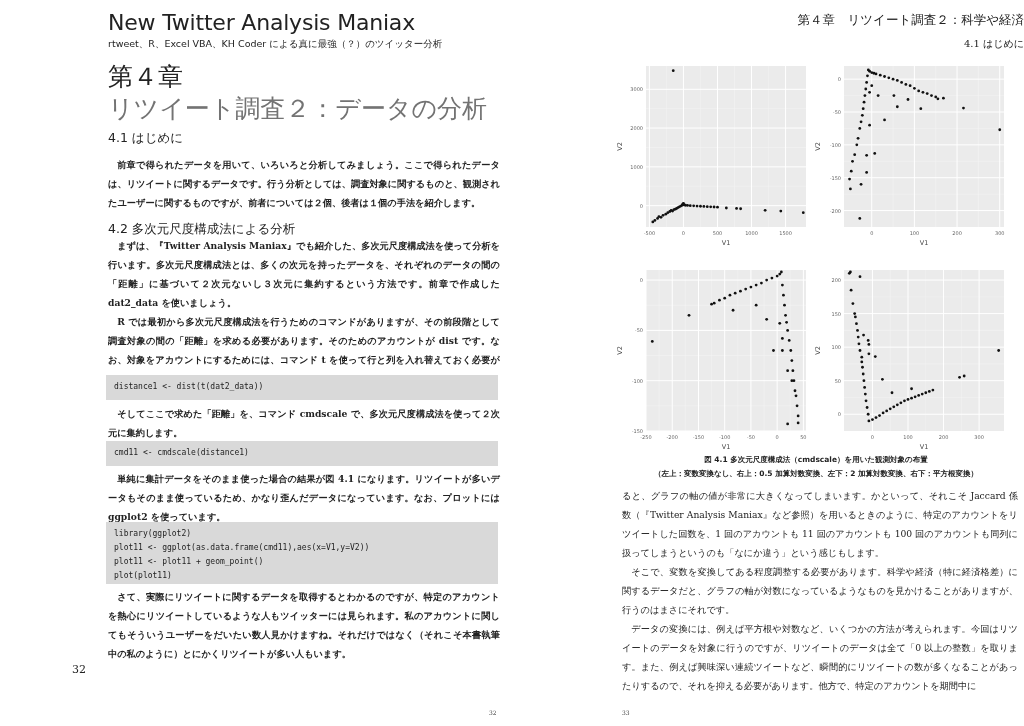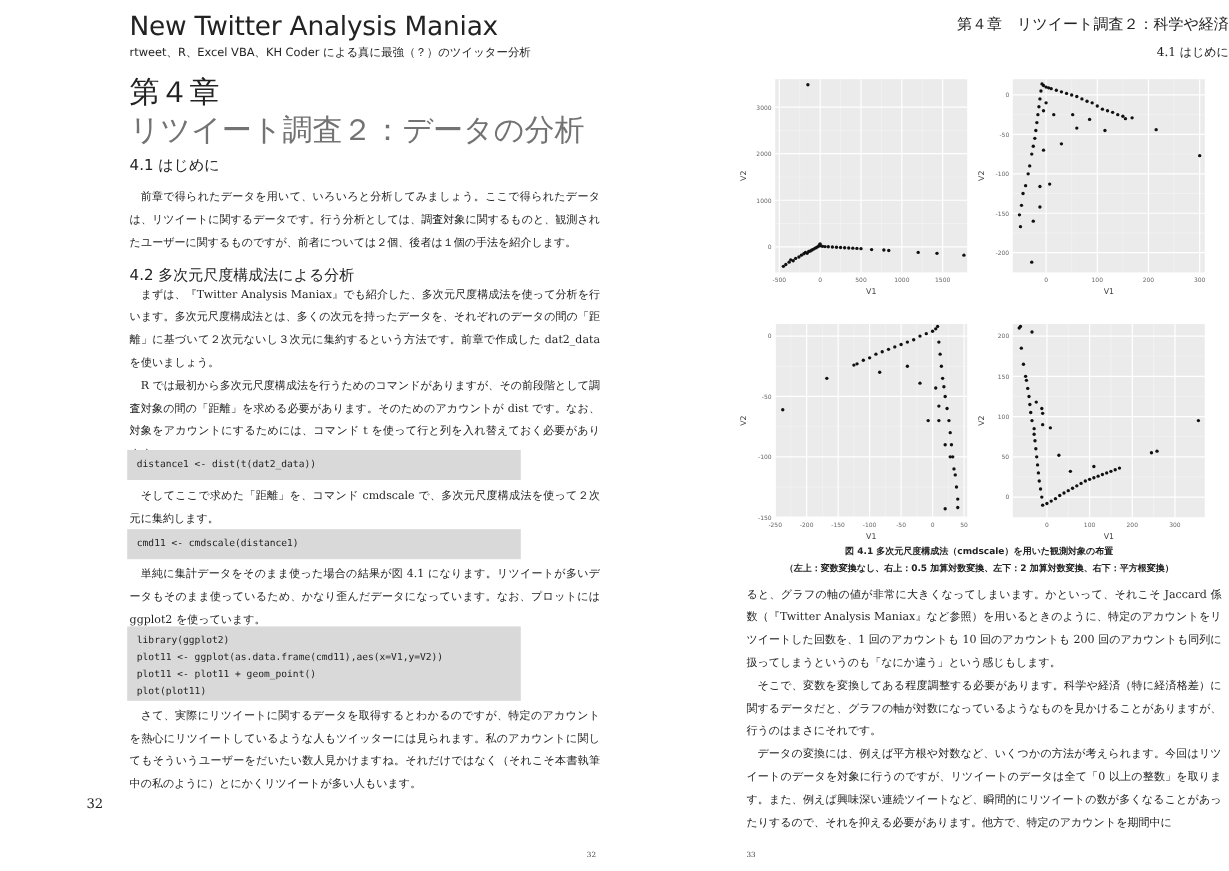--- a/index.html
+++ b/index.html
@@ -6,22 +6,22 @@
   body { width:1024px; height:726px; position:relative; overflow:hidden; font-family:"DejaVu Serif", serif; color:#1a1a1a; }
   .page { position:absolute; top:0; height:726px;margin-left:48px; }
   .page.left { left:0; width:512px; }
   .page.right { left:512px; width:512px; }
   .book-title { position:absolute; left:60px; top:10px; font-family:"DejaVu Sans", sans-serif; font-size:22px; color:#222; letter-spacing:-0.2px; }
   .book-subtitle { position:absolute; left:60px; top:38px; font-family:"DejaVu Sans", sans-serif; font-size:9.5px; color:#222; }
   .chapter-num { position:absolute; left:60px; top:60px; font-family:"DejaVu Sans", sans-serif; font-size:25px; color:#222; }
   .chapter-title { position:absolute; left:60px; top:92px; font-family:"DejaVu Sans", sans-serif; font-size:25px; color:#737373; }
   .section-h { position:absolute; left:60px; font-family:"DejaVu Sans", sans-serif; font-size:12.5px; color:#222; }
   .para { position:absolute; left:60px; width:392px; font-size:9.2px; line-height:19px; color:#222; text-align:justify; }
-  .para p { margin:0; text-indent:1em; }
-  .code { position:absolute; left:58px; width:328px; background:#d9d9d9; font-family:"DejaVu Sans Mono", monospace; font-size:8px; color:#222; padding:5px 8px; box-sizing:border-box; line-height:14px; white-space:pre; }
+  .para p { margin:0; text-indent:1em;font-weight:bold; }
+  .code { position:absolute; left:58px; width:392px; background:#d9d9d9; font-family:"DejaVu Sans Mono", monospace; font-size:8px; color:#222; padding:5px 8px; box-sizing:border-box; line-height:14px; white-space:pre; }
   .folio { position:absolute; font-family:"DejaVu Serif", serif; font-size:11px; color:#222; }
   .tiny-folio { position:absolute; font-family:"DejaVu Serif", serif; font-size:6px; color:#444; }
   .running-head { position:absolute; right:48px; top:12px; font-size:12.5px; color:#222; }
   .running-sub { position:absolute; right:48px; top:37px; font-size:10px; color:#222; }
   .plot { position:absolute; }
   .plot svg { display:block; }
   .caption { position:absolute; left:0; width:512px; text-align:center; font-family:"DejaVu Sans", sans-serif; font-size:7.5px; color:#222; font-weight:bold; }
   .rpara { position:absolute; left:62px; width:396px; font-size:9.2px; line-height:19px; color:#222; text-align:justify; }
   .rpara p { margin:0; text-indent:1em; }
   .rpara p.noindent { text-indent:0; }
@@ -395,20 +395,20 @@
         <circle cx="58.888888888888886" cy="78.4625" r="1.4" fill="#111"></circle>
         <text x="114" y="183" font-size="6.5" fill="#444" text-anchor="middle" font-family="DejaVu Sans, sans-serif">V1</text>
         <text x="0" y="0" font-size="6.5" fill="#444" text-anchor="middle" font-family="DejaVu Sans, sans-serif" transform="translate(10,84.5) rotate(-90)">V2</text>
       </svg>
     </div>
 
   <div class="caption" style="top:455px;">図 4.1 多次元尺度構成法（cmdscale）を用いた観測対象の布置</div>
   <div class="caption" style="top:469px;">（左上：変数変換なし、右上：0.5 加算対数変換、左下：2 加算対数変換、右下：平方根変換）</div>
 
   <div class="rpara" style="top:486px;">
-    <p class="noindent">ると、グラフの軸の値が非常に大きくなってしまいます。かといって、それこそ Jaccard 係数（『Twitter Analysis Maniax』など参照）を用いるときのように、特定のアカウントをリツイートした回数を、1 回のアカウントも 10 回のアカウントも 200 回のアカウントも同列に扱ってしまうというのも「なにか違う」という感じもします。</p>
+    <p class="noindent">ると、グラフの軸の値が非常に大きくなってしまいます。かといって、それこそ Jaccard 係数（『Twitter Analysis Maniax』など参照）を用いるときのように、特定のアカウントをリツイートした回数を、1 回のアカウントも 11 回のアカウントも 100 回のアカウントも同列に扱ってしまうというのも「なにか違う」という感じもします。</p>
     <p>そこで、変数を変換してある程度調整する必要があります。科学や経済（特に経済格差）に関するデータだと、グラフの軸が対数になっているようなものを見かけることがありますが、行うのはまさにそれです。</p>
     <p>データの変換には、例えば平方根や対数など、いくつかの方法が考えられます。今回はリツイートのデータを対象に行うのですが、リツイートのデータは全て「0 以上の整数」を取ります。また、例えば興味深い連続ツイートなど、瞬間的にリツイートの数が多くなることがあったりするので、それを抑える必要があります。他方で、特定のアカウントを期間中に</p>
   </div>
 
   <div class="folio" style="left:474px; top:663px;">33</div>
   <div class="tiny-folio" style="left:62px; top:709px;">33</div>
 </div>
 
 </body></html>

